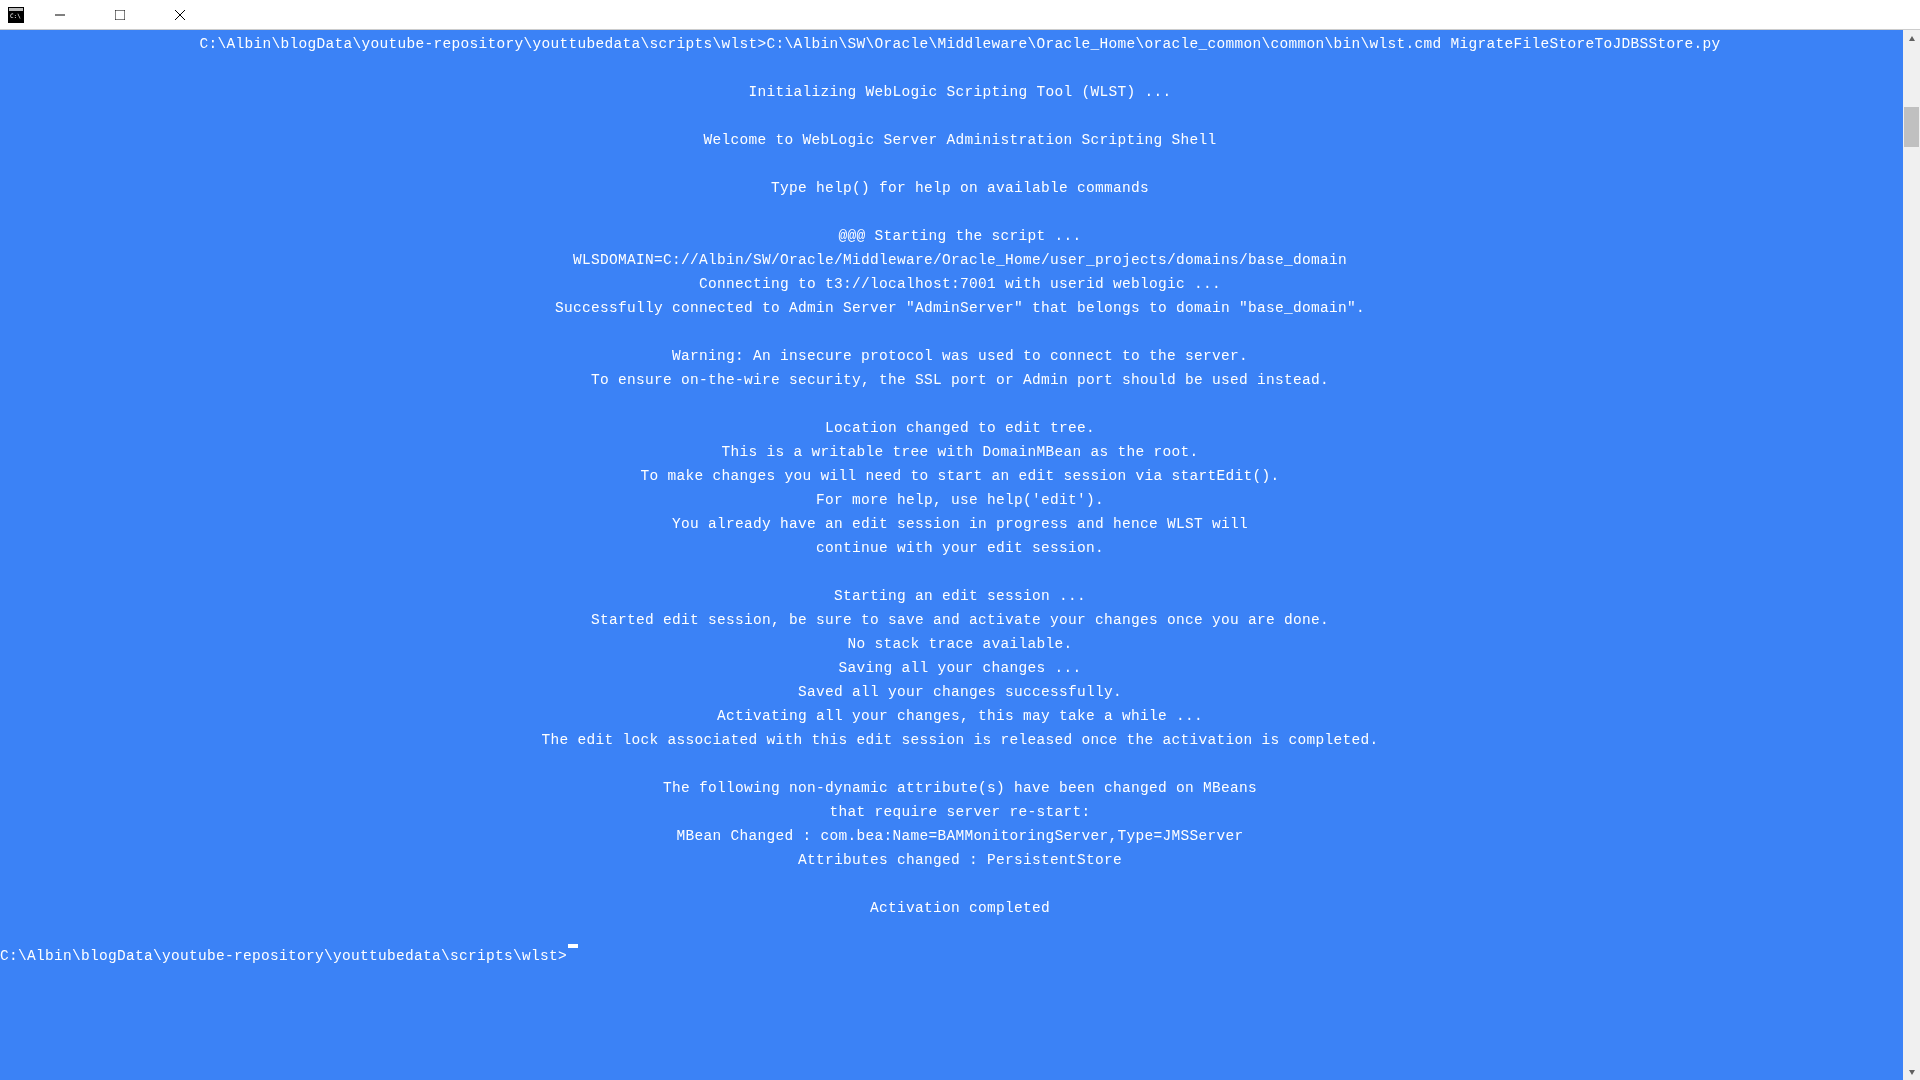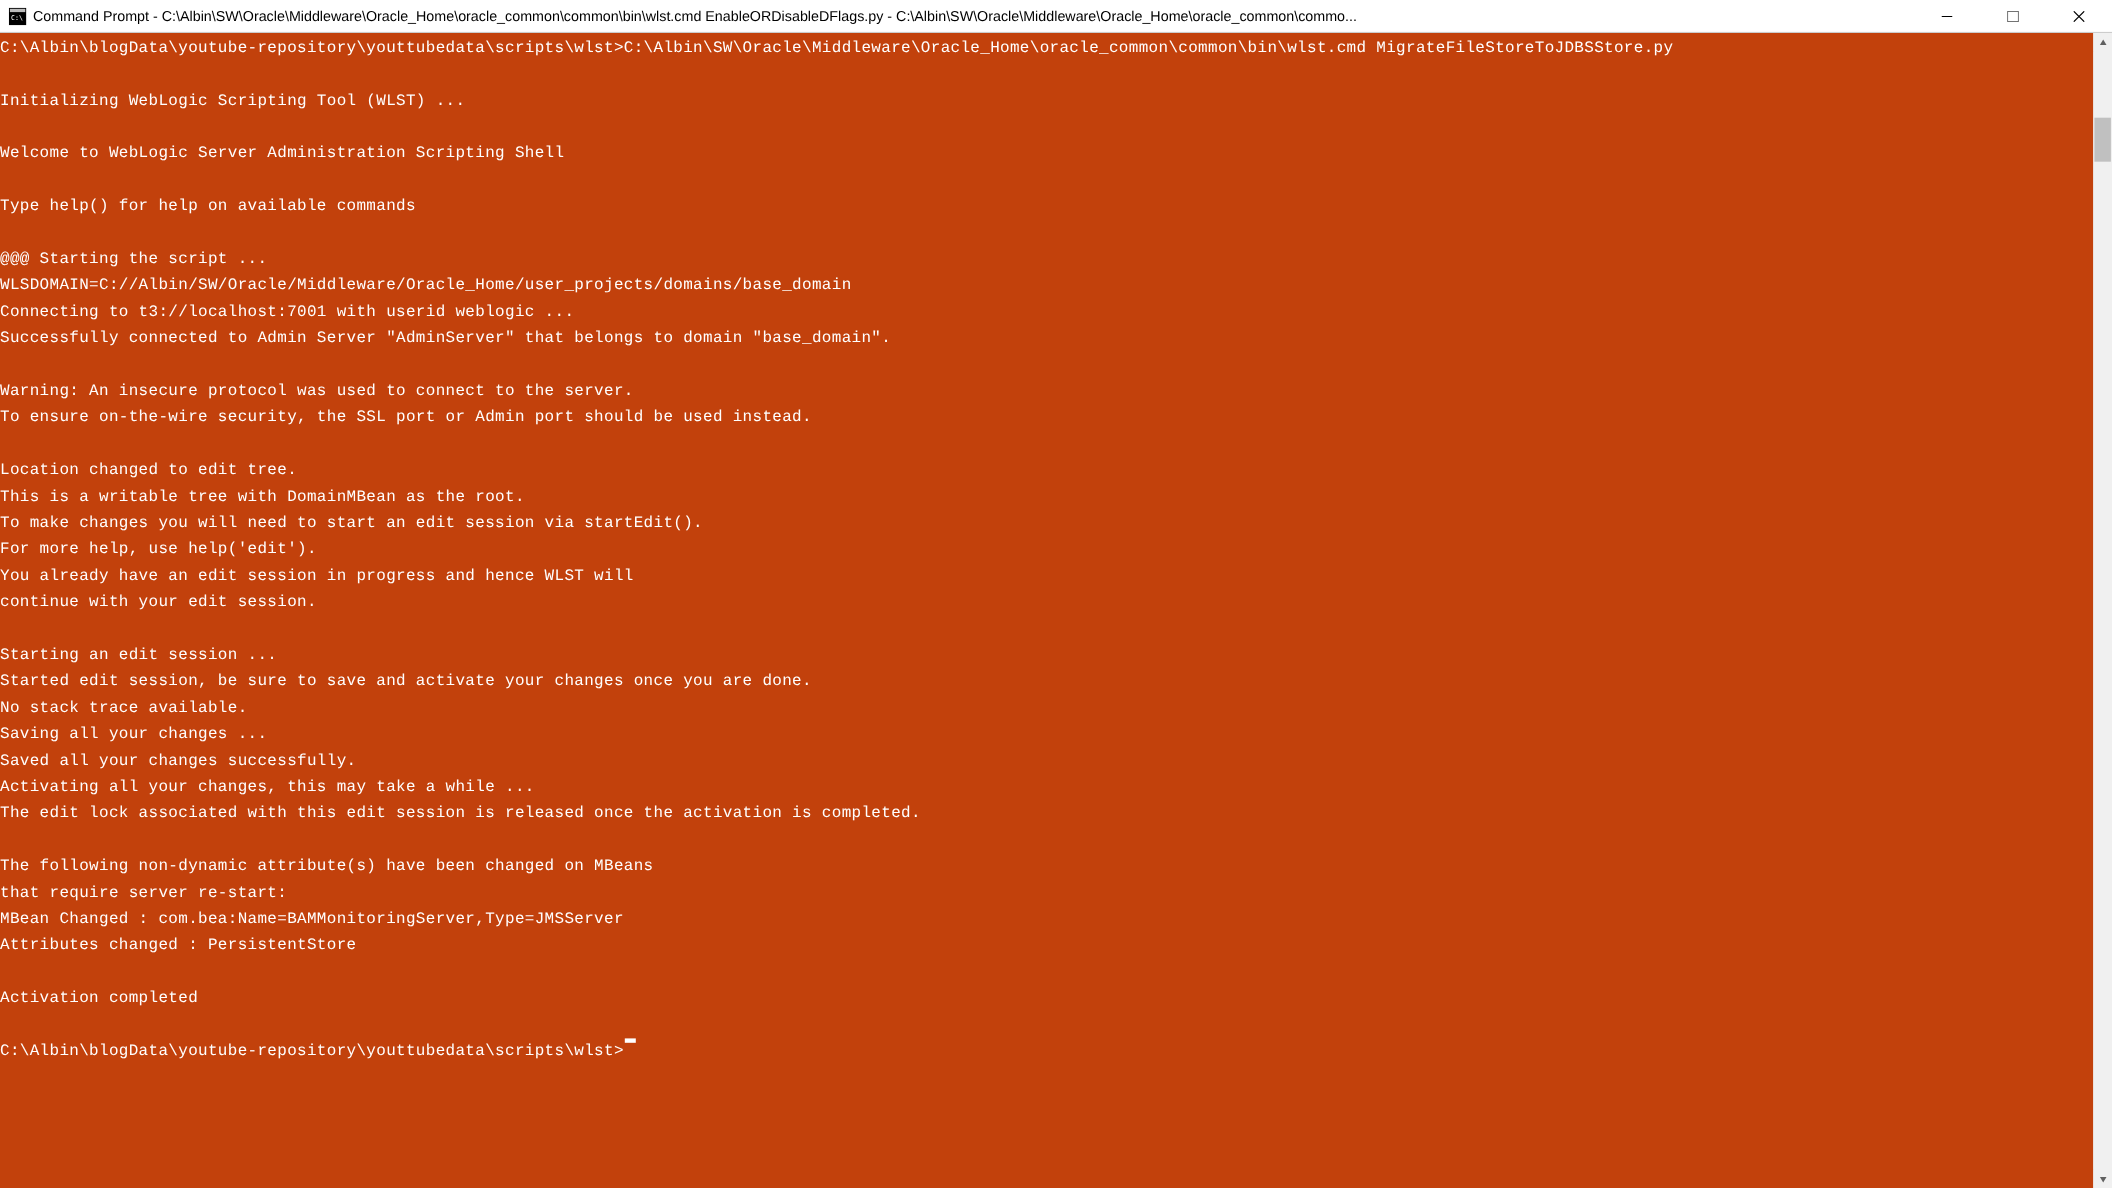--- a/index.html
+++ b/index.html
@@ -57,23 +57,24 @@
       font-family: 'Segoe UI', sans-serif;
       font-size: 12px;
       color: #000;
     }
     .window-btn svg {
       width: 10px;
       height: 10px;
     }
     .terminal-area {
       position: relative;
-      background: #c2410c;
+      background: #3b82f6;
       height: calc(100% - 30px);
       width: 100%;
+      text-align: center;
     }
     .terminal-content {
       padding: 2px 0 0 0;
       color: #fff;
       font-size: 14.5px;
       line-height: 24px;
       white-space: pre;
       font-weight: 500;
       letter-spacing: 0.3px;
     }
@@ -138,21 +139,20 @@
 <body>
 
 <div class="titlebar">
   <span class="titlebar-icon">
     <svg viewBox="0 0 16 16">
       <rect x="0" y="0" width="16" height="16" fill="#000"></rect>
       <rect x="1" y="1" width="14" height="3" fill="#bbb"></rect>
       <text x="2" y="11" font-size="6" fill="#fff" font-family="monospace">C:\</text>
     </svg>
   </span>
-  <span class="titlebar-text">Command Prompt - C:\Albin\SW\Oracle\Middleware\Oracle_Home\oracle_common\common\bin\wlst.cmd  EnableORDisableDFlags.py - C:\Albin\SW\Oracle\Middleware\Oracle_Home\oracle_common\commo...</span>
   <div class="window-controls">
     <div class="window-btn">
       <svg viewBox="0 0 10 10">
           <line x1="0" y1="5" x2="10" y2="5" stroke="#000" stroke-width="1"></line>
         </svg>
     </div>
     <div class="window-btn">
       <svg viewBox="0 0 10 10">
           <rect x="0" y="0" width="10" height="10" fill="none" stroke="#000" stroke-width="1"></rect>
         </svg>

